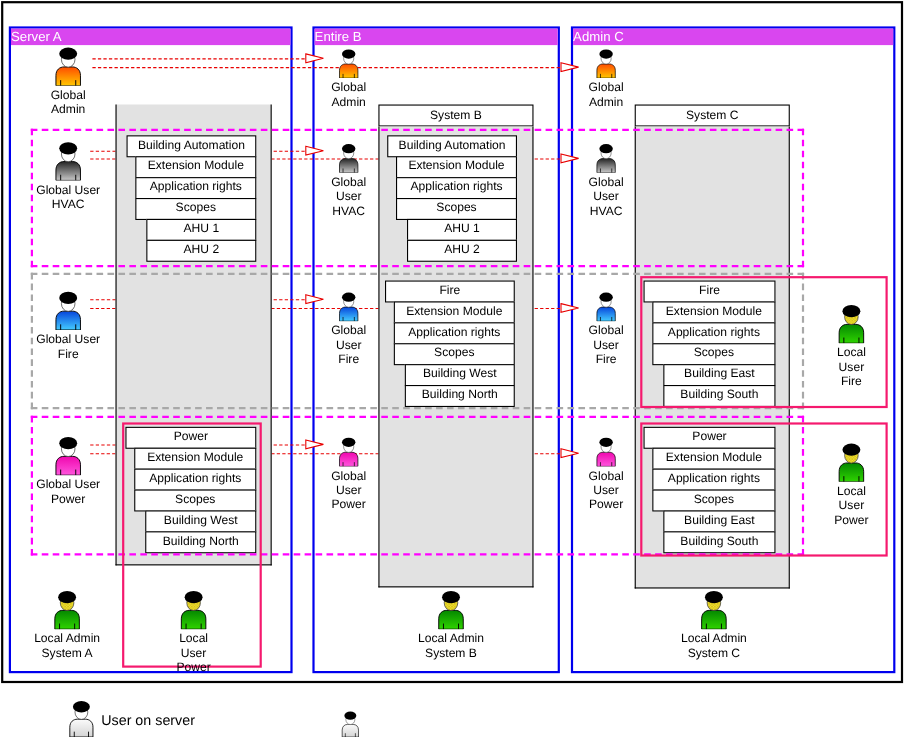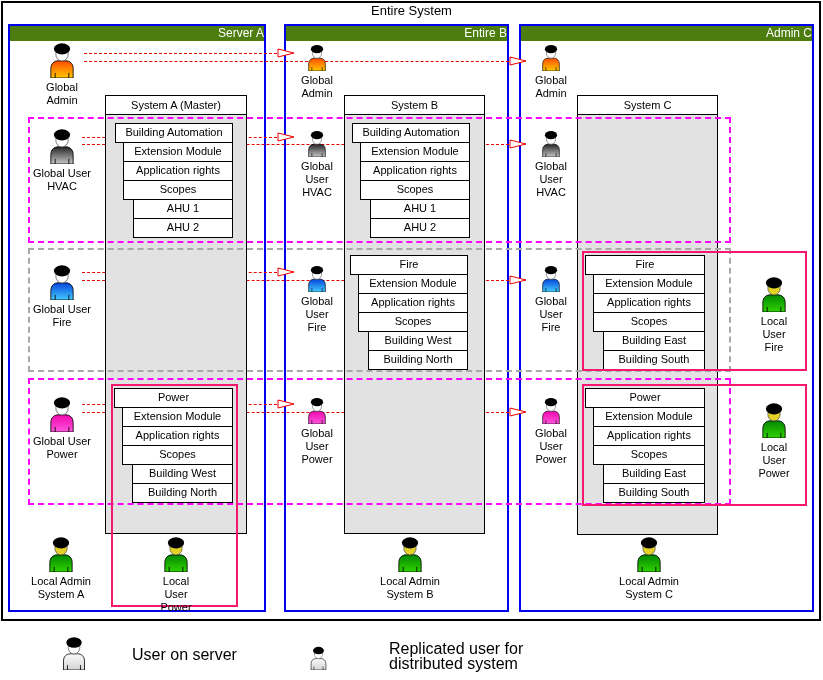--- a/index.html
+++ b/index.html
@@ -5,22 +5,22 @@
   html,body{margin:0;padding:0;background:#fff;font-family:"Liberation Sans",sans-serif;color:#000;}
   .canvas{position:relative;width:823px;height:680px;background:#fff;overflow:hidden;}
 
   .outer{position:absolute;left:1px;top:1px;width:820px;height:620px;border:2px solid #000;box-sizing:border-box;z-index:0;}
   .title{position:absolute;left:0;top:3px;width:823px;text-align:center;font-size:13px;z-index:0;}
 
   .col{position:absolute;top:24px;height:588px;border:2px solid #0000EE;box-sizing:border-box;background:#fff;z-index:0;}
   .col-a{left:8px;width:258px;}
   .col-b{left:284px;width:225px;}
   .col-c{left:519px;width:295px;}
-  .col-header{position:absolute;top:0;left:0;right:0;height:15px;background:#4d7c0f;color:#fff;
-    font-size:12px;text-align:right;line-height:15px;}
+  .col-header{position:absolute;top:0;left:0;right:0;height:15px;background:#d946ef;color:#fff;
+    font-size:12px;text-align:left;line-height:15px;}
 
   .rline{position:absolute;height:0;border-top:1px dashed #E80000;z-index:1;}
   .ahead{position:absolute;width:18px;height:10px;z-index:5;}
 
   .sysbox{position:absolute;box-sizing:border-box;z-index:2;}
   .sys-head{height:20px;background:#fff;border:1px solid #000;box-sizing:border-box;
     font-size:11px;text-align:center;line-height:18px;}
   .sys-body{background:#E2E2E2;border:1px solid #000;border-top:none;box-sizing:border-box;}
 
   .stack{position:absolute;z-index:3;}
@@ -34,29 +34,28 @@
 
   .person{position:absolute;width:80px;text-align:center;z-index:5;}
   .picon{display:block;margin:0 auto;}
   .sz-l .picon{width:38px;height:36px;}
   .sz-m .picon{width:36px;height:34px;}
   .sz-s .picon{width:28px;height:27px;}
   .sz-xs .picon{width:25px;height:24px;}
   .picon svg{display:block;width:100%;height:100%;}
   .plabel{margin-top:3px;font-size:11px;line-height:13px;white-space:pre-line;}
 
-  .legend-text{position:absolute;font-size:16px;line-height:15px;white-space:pre-line;z-index:5;margin-left:40px;}
+  .legend-text{position:absolute;font-size:13px;line-height:15px;white-space:pre-line;z-index:5;}
 </style>
 </head>
 <body>
 
 <div class="canvas">
 
   <div class="outer"></div>
-  <div class="title">Entire System</div>
 
   <div class="col col-a">
     <div class="col-header">Server A</div>
   </div>
   <div class="col col-b">
     <div class="col-header">Entire B</div>
   </div>
   <div class="col col-c">
     <div class="col-header">Admin C</div>
   </div>
@@ -64,21 +63,20 @@
   <div class="rline" style="left:84px;top:53px;width:193px"></div>
   <div class="rline" style="left:84px;top:61px;width:425px"></div>
   <div class="rline" style="left:82px;top:137px;width:195px"></div>
   <div class="rline" style="left:82px;top:144px;width:427px"></div>
   <div class="rline" style="left:82px;top:272px;width:195px"></div>
   <div class="rline" style="left:82px;top:280px;width:427px"></div>
   <div class="rline" style="left:82px;top:404px;width:195px"></div>
   <div class="rline" style="left:82px;top:412px;width:427px"></div>
 
   <div class="sysbox" style="left:105px;top:95px;width:142px">
-    <div class="sys-head">System A (Master)</div>
     <div class="sys-body" style="height:419px"></div>
   </div>
   <div class="sysbox" style="left:344px;top:95px;width:141px">
     <div class="sys-head">System B</div>
     <div class="sys-body" style="height:419px"></div>
   </div>
   <div class="sysbox" style="left:577px;top:95px;width:141px">
     <div class="sys-head">System C</div>
     <div class="sys-body" style="height:420px"></div>
   </div>
@@ -571,16 +569,14 @@
         </linearGradient>
       </defs>
       <path d="M7,42 L7,31 C7,25 11,22 15.5,22 L24.5,22 C29,22 33,25 33,31 L33,42 Z" fill="url(#g20)" stroke="#000" stroke-width="1"></path>
       <line x1="12" y1="36" x2="12" y2="42" stroke="#000" stroke-width="1"></line>
       <line x1="28" y1="36" x2="28" y2="42" stroke="#000" stroke-width="1"></line>
       <ellipse cx="20" cy="14" rx="7.2" ry="8.2" fill="#FFFFFF" stroke="#404040" stroke-width="0.8"></ellipse>
       <ellipse cx="20" cy="8" rx="9.5" ry="6.5" fill="#000"></ellipse>
     </svg>
       </span>
     </div>
-  <div class="legend-text" style="left:349px;top:641px">Replicated user for
-distributed system</div>
 
 </div>
 
 </body></html>

